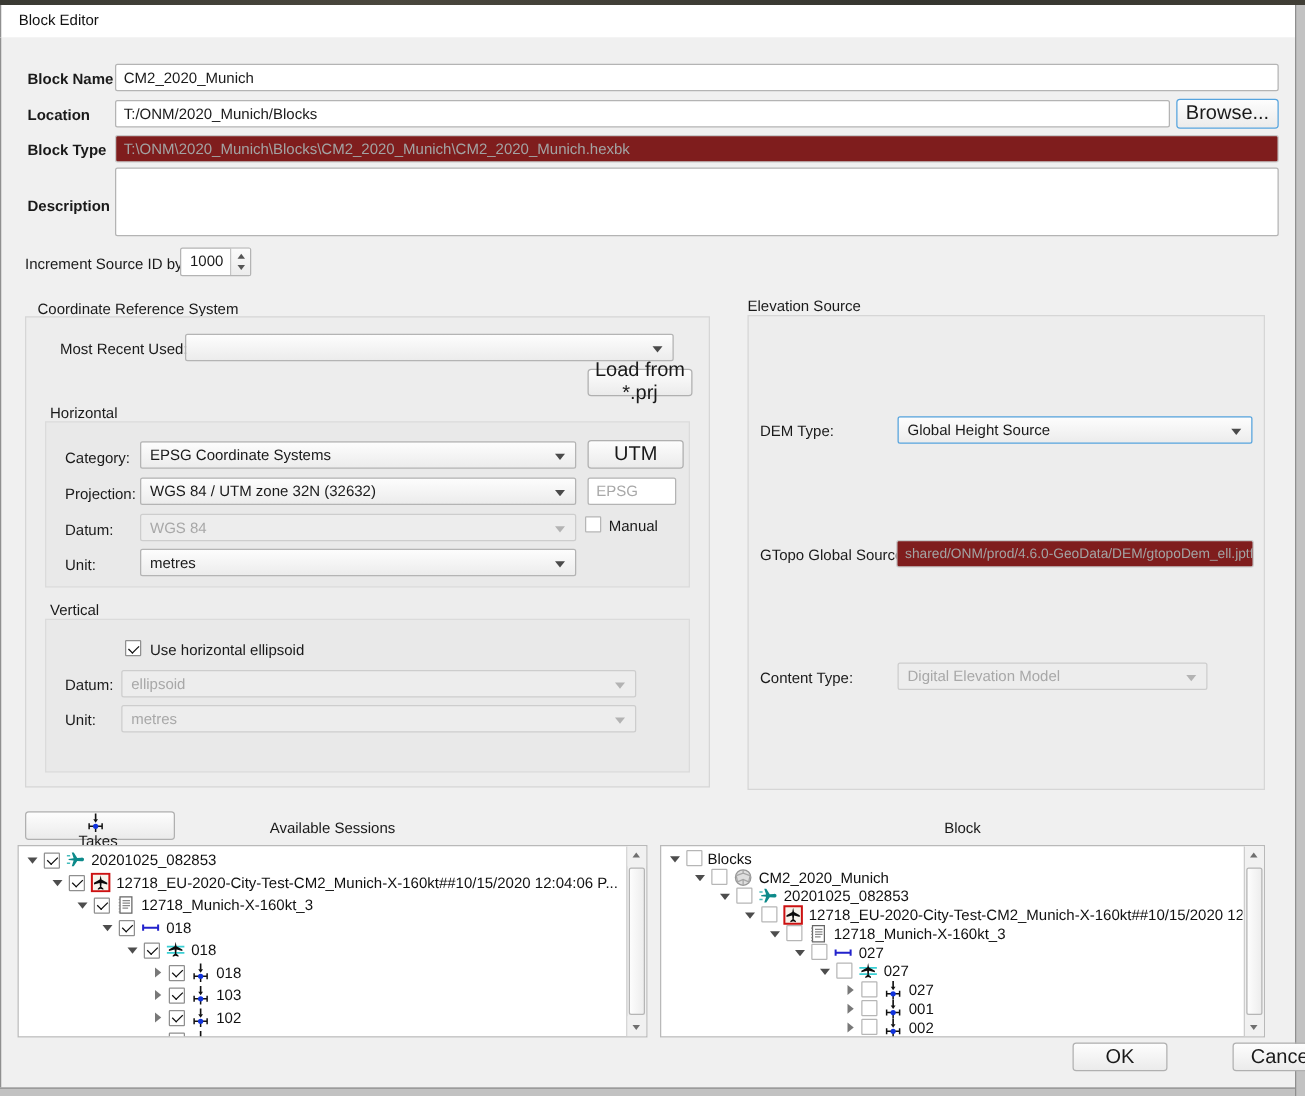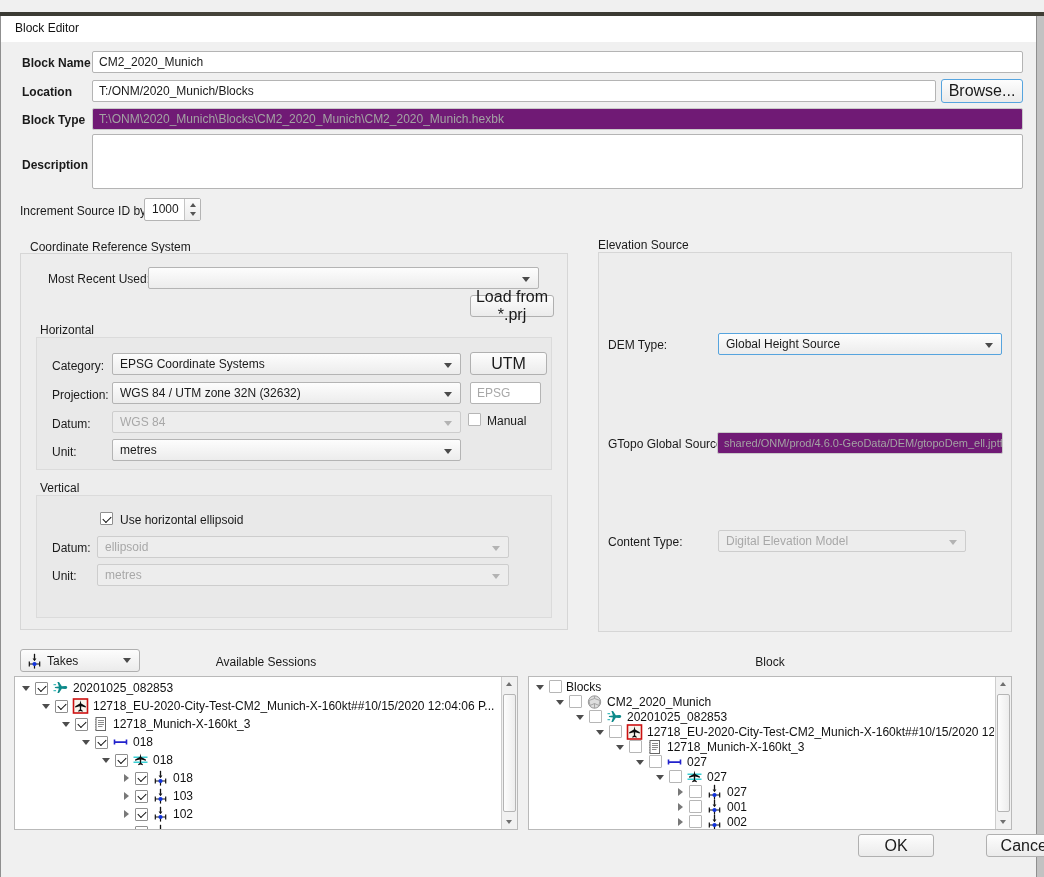--- a/index.html
+++ b/index.html
@@ -1,33 +1,33 @@
 <!DOCTYPE html>
 <html><head>
 <meta charset="utf-8">
 <style>
   * { margin:0; padding:0; box-sizing:border-box; }
   html,body { width:1044px; height:877px; }
   body { font-family:"Liberation Sans", sans-serif; font-size:12px; color:#1a1a1a; background:#f0f0f0; position:relative; overflow:hidden; }
 
-  .abs { position:absolute;margin-top:12px; }
+  .abs { position:absolute; }
 
   
   .desktop-strip { left:0; top:0; width:1044px; height:4px; background:linear-gradient(90deg,#3a3a33,#4a473d 30%,#35352f 70%,#403e35); }
   .titlebar { left:0; top:4px; width:1044px; height:26px; background:#ffffff; border-left:1px solid #8f8f8f; }
   .titlebar .ttl { position:absolute; left:14px; top:5px; font-size:12px; color:#111; }
   .dlg-body { left:0; top:30px; width:1036px; height:840px; background:#f0f0f0; border-left:1px solid #8f8f8f; }
   .frame-right { left:1036px; top:4px; width:8px; height:873px; background:#c2c2c2; border-left:1px solid #8f8f8f; }
   .frame-bottom { left:0; top:870px; width:1036px; height:7px; background:#c2c2c2; border-top:1px solid #8f8f8f; }
 
   .lbl { position:absolute; white-space:nowrap; color:#1a1a1a; }
   .b { font-weight:bold; }
 
   .tbox { position:absolute; background:#fff; border:1px solid #b4b4b4; border-radius:2px; height:22px; padding:0 6px; font-family:"Liberation Sans",sans-serif; font-size:12px; color:#1a1a1a; line-height:20px; white-space:nowrap; overflow:hidden; }
-  .tbox.dis { background:#701a75; color:#a3a3a3; border-color:#c9c9c9; }
+  .tbox.dis { background:#7f1d1d; color:#a3a3a3; border-color:#c9c9c9; }
   input.tbox { outline:none; }
   input.tbox::placeholder { color:#a8a8a8; }
 
   .btn { position:absolute; background:linear-gradient(#fdfdfd,#ebebeb); border:1px solid #b0b0b0; border-radius:3px; text-align:center; font-size:16px; color:#1a1a1a; display:flex; align-items:center; justify-content:center; }
   .btn.focus { border-color:#56a4de; }
 
   .combo { position:absolute; background:linear-gradient(#fdfdfd,#ececec); border:1px solid #b4b4b4; border-radius:2px; height:22px; padding:0 22px 0 7px; line-height:20px; white-space:nowrap; overflow:hidden; }
   .combo .arr { position:absolute; right:8px; top:9px; width:0; height:0; border-left:4px solid transparent; border-right:4px solid transparent; border-top:5px solid #4a4a4a; }
   .combo.dis { background:#ededed; color:#a8a8a8; border-color:#cdcdcd; }
   .combo.dis .arr { border-top-color:#b3b3b3; }
@@ -65,21 +65,21 @@
   .trow .cb { margin-left:0; }
 
   .vscroll { position:absolute; right:0; top:0; width:16px; height:100%; background:#f1f1f1; border-left:1px solid #cdcdcd; }
   .sbtn { position:absolute; left:0; width:15px; height:16px; background:#f1f1f1; }
   .sbtn.up { top:0; } .sbtn.dn { bottom:0; }
   .sbtn .tri { position:absolute; left:4px; width:0; height:0; border-left:3.5px solid transparent; border-right:3.5px solid transparent; }
   .sbtn.up .tri { top:5px; border-bottom:4.5px solid #6f6f6f; }
   .sbtn.dn .tri { bottom:5px; border-top:4.5px solid #6f6f6f; }
   .sthumb { position:absolute; left:1px; top:17px; bottom:17px; width:13px; background:linear-gradient(90deg,#fdfdfd,#ededed); border:1px solid #b5b5b5; border-radius:2px; }
 
-  .takes-btn { position:absolute; left:20px; top:649px; width:120px; height:23px; background:linear-gradient(#fdfdfd,#ebebeb); border:1px solid #b0b0b0; border-radius:3px; display:flex; align-items:center; padding:0 8px 0 5px; }
+  .takes-btn { position:absolute; left:20px; top:649px; width:120px; height:23px; background:linear-gradient(#fdfdfd,#ebebeb); border:1px solid #b0b0b0; border-radius:3px; display:flex; align-items:center; padding:0 8px 0 5px;flex-direction:column; }
   .takes-btn .tico { margin:0 4px 0 0; }
   .takes-btn .arr { margin-left:auto; width:0; height:0; border-left:4px solid transparent; border-right:4px solid transparent; border-top:5px solid #4a4a4a; }
 
   .hdr { position:absolute; text-align:center; color:#1a1a1a; }
 </style>
 </head>
 <body>
 
 <div class="abs desktop-strip"></div>
 <div class="abs titlebar">

